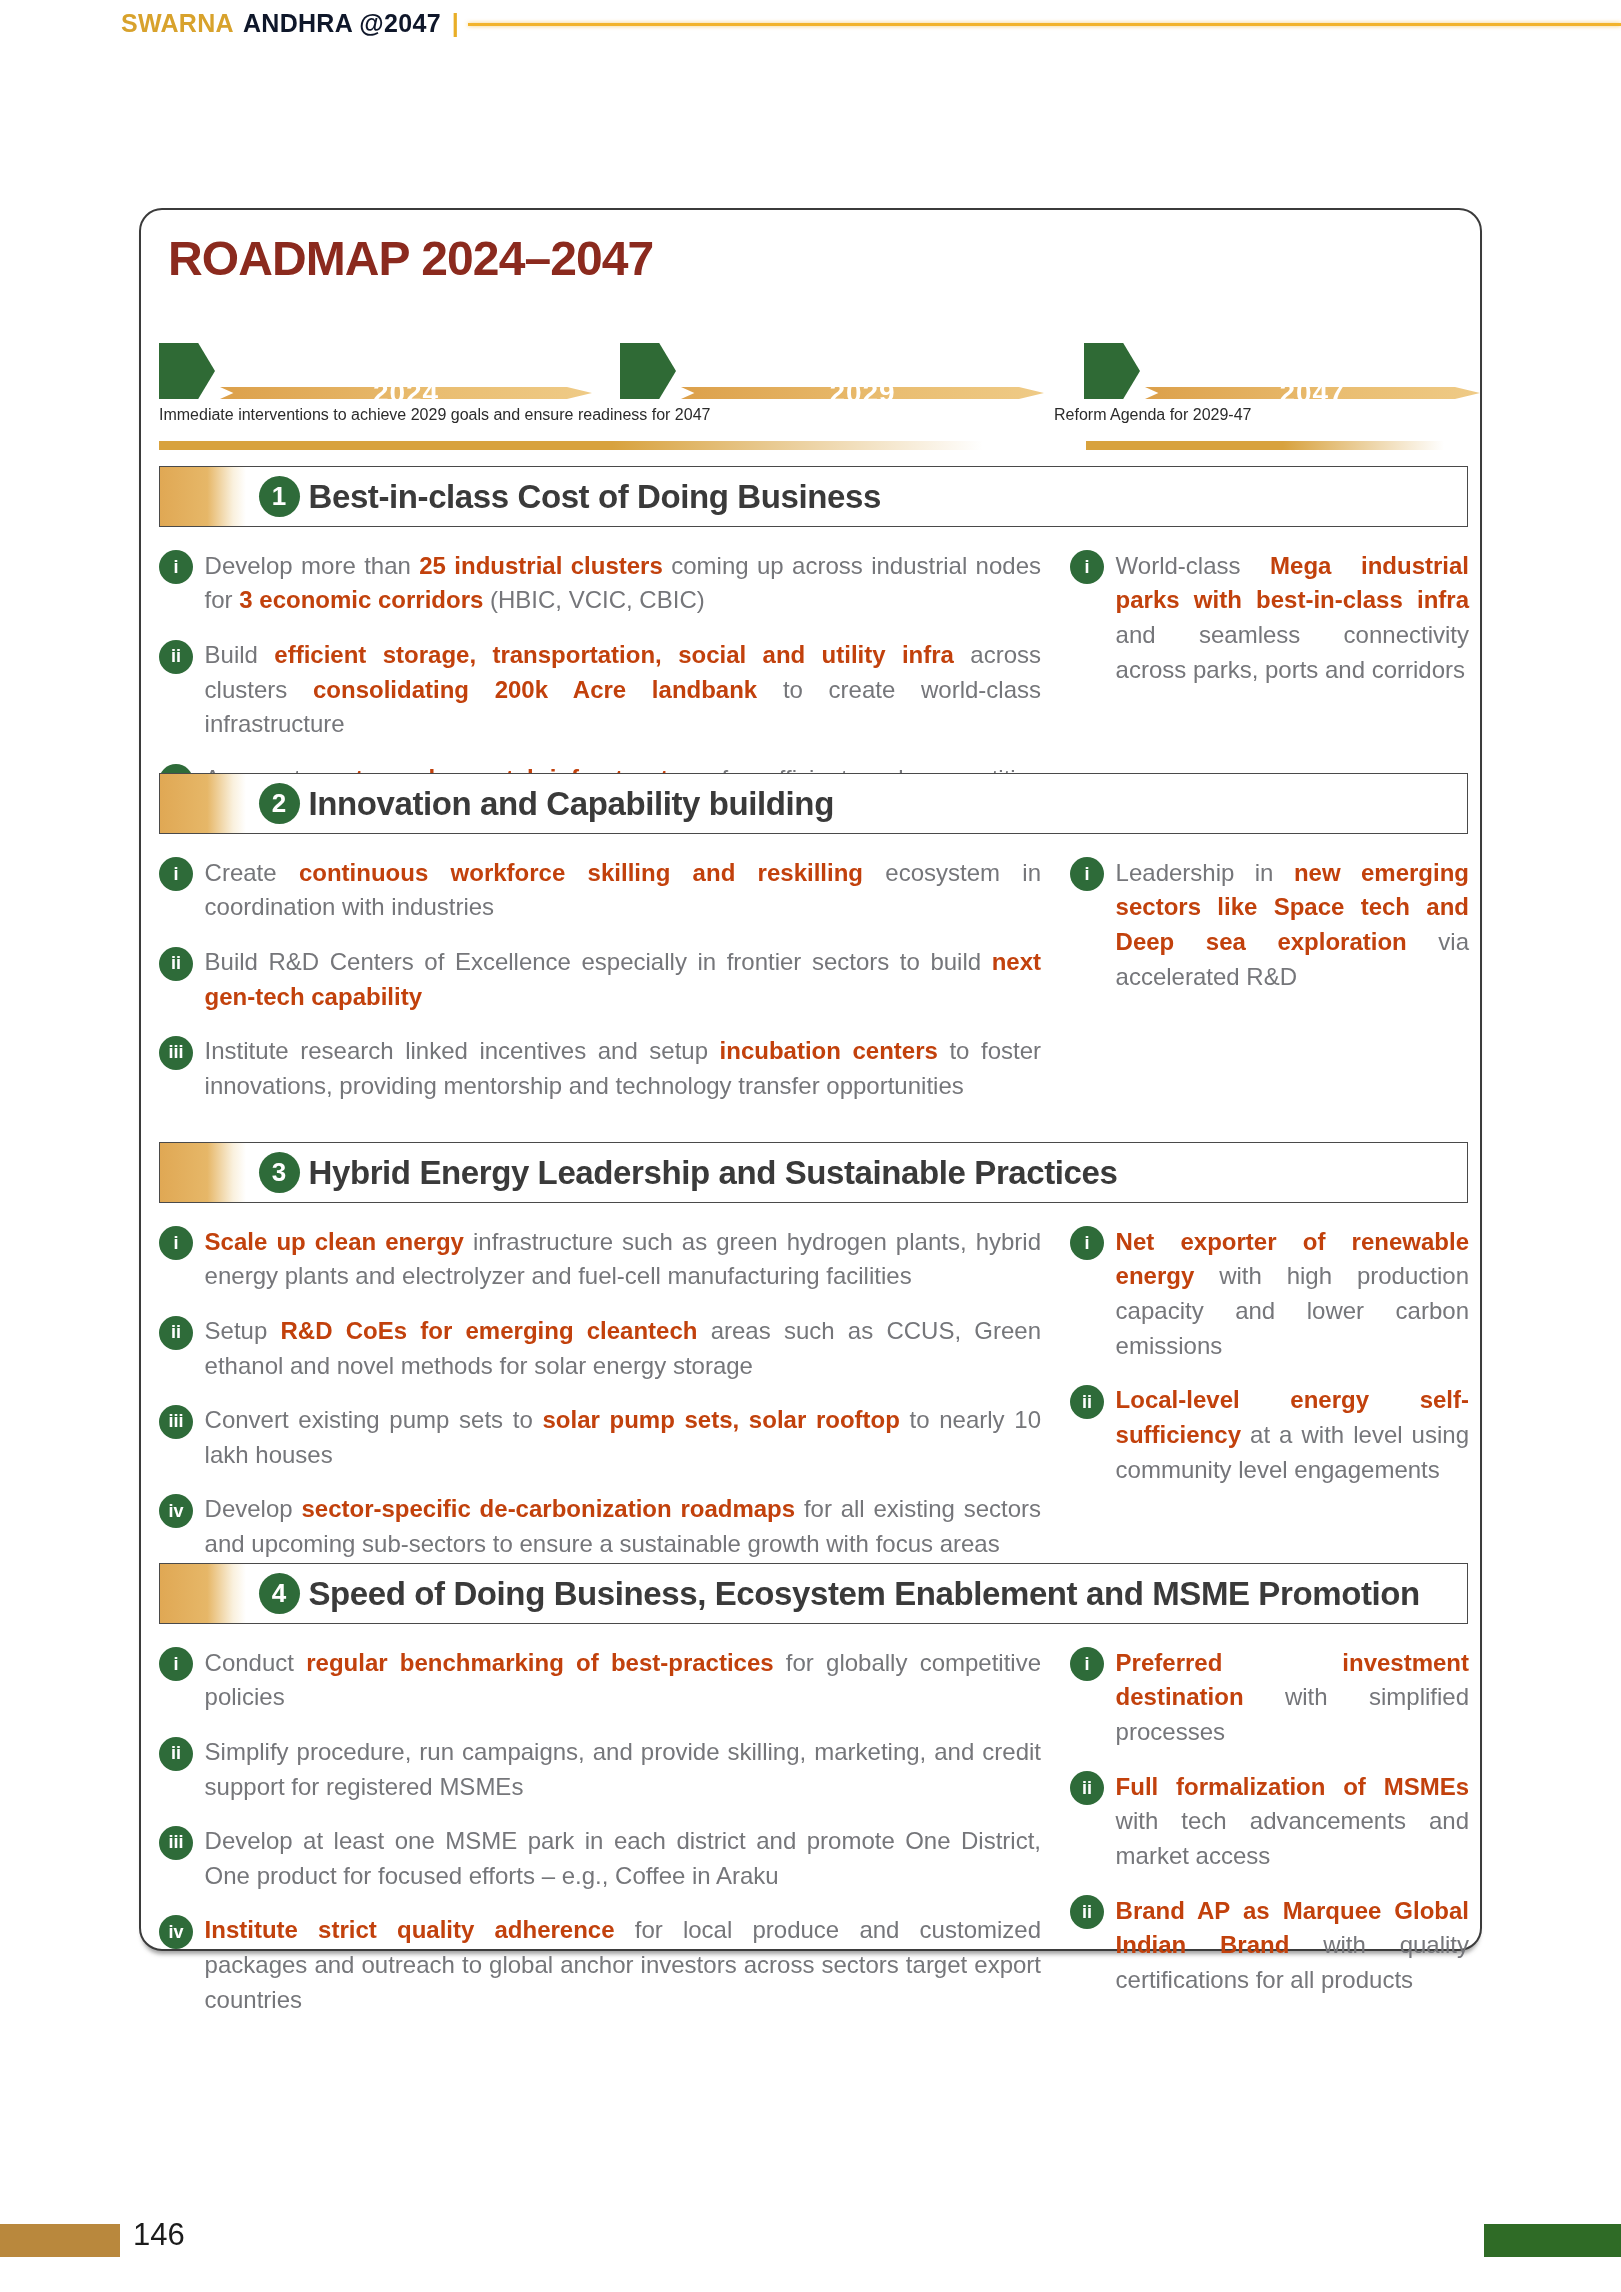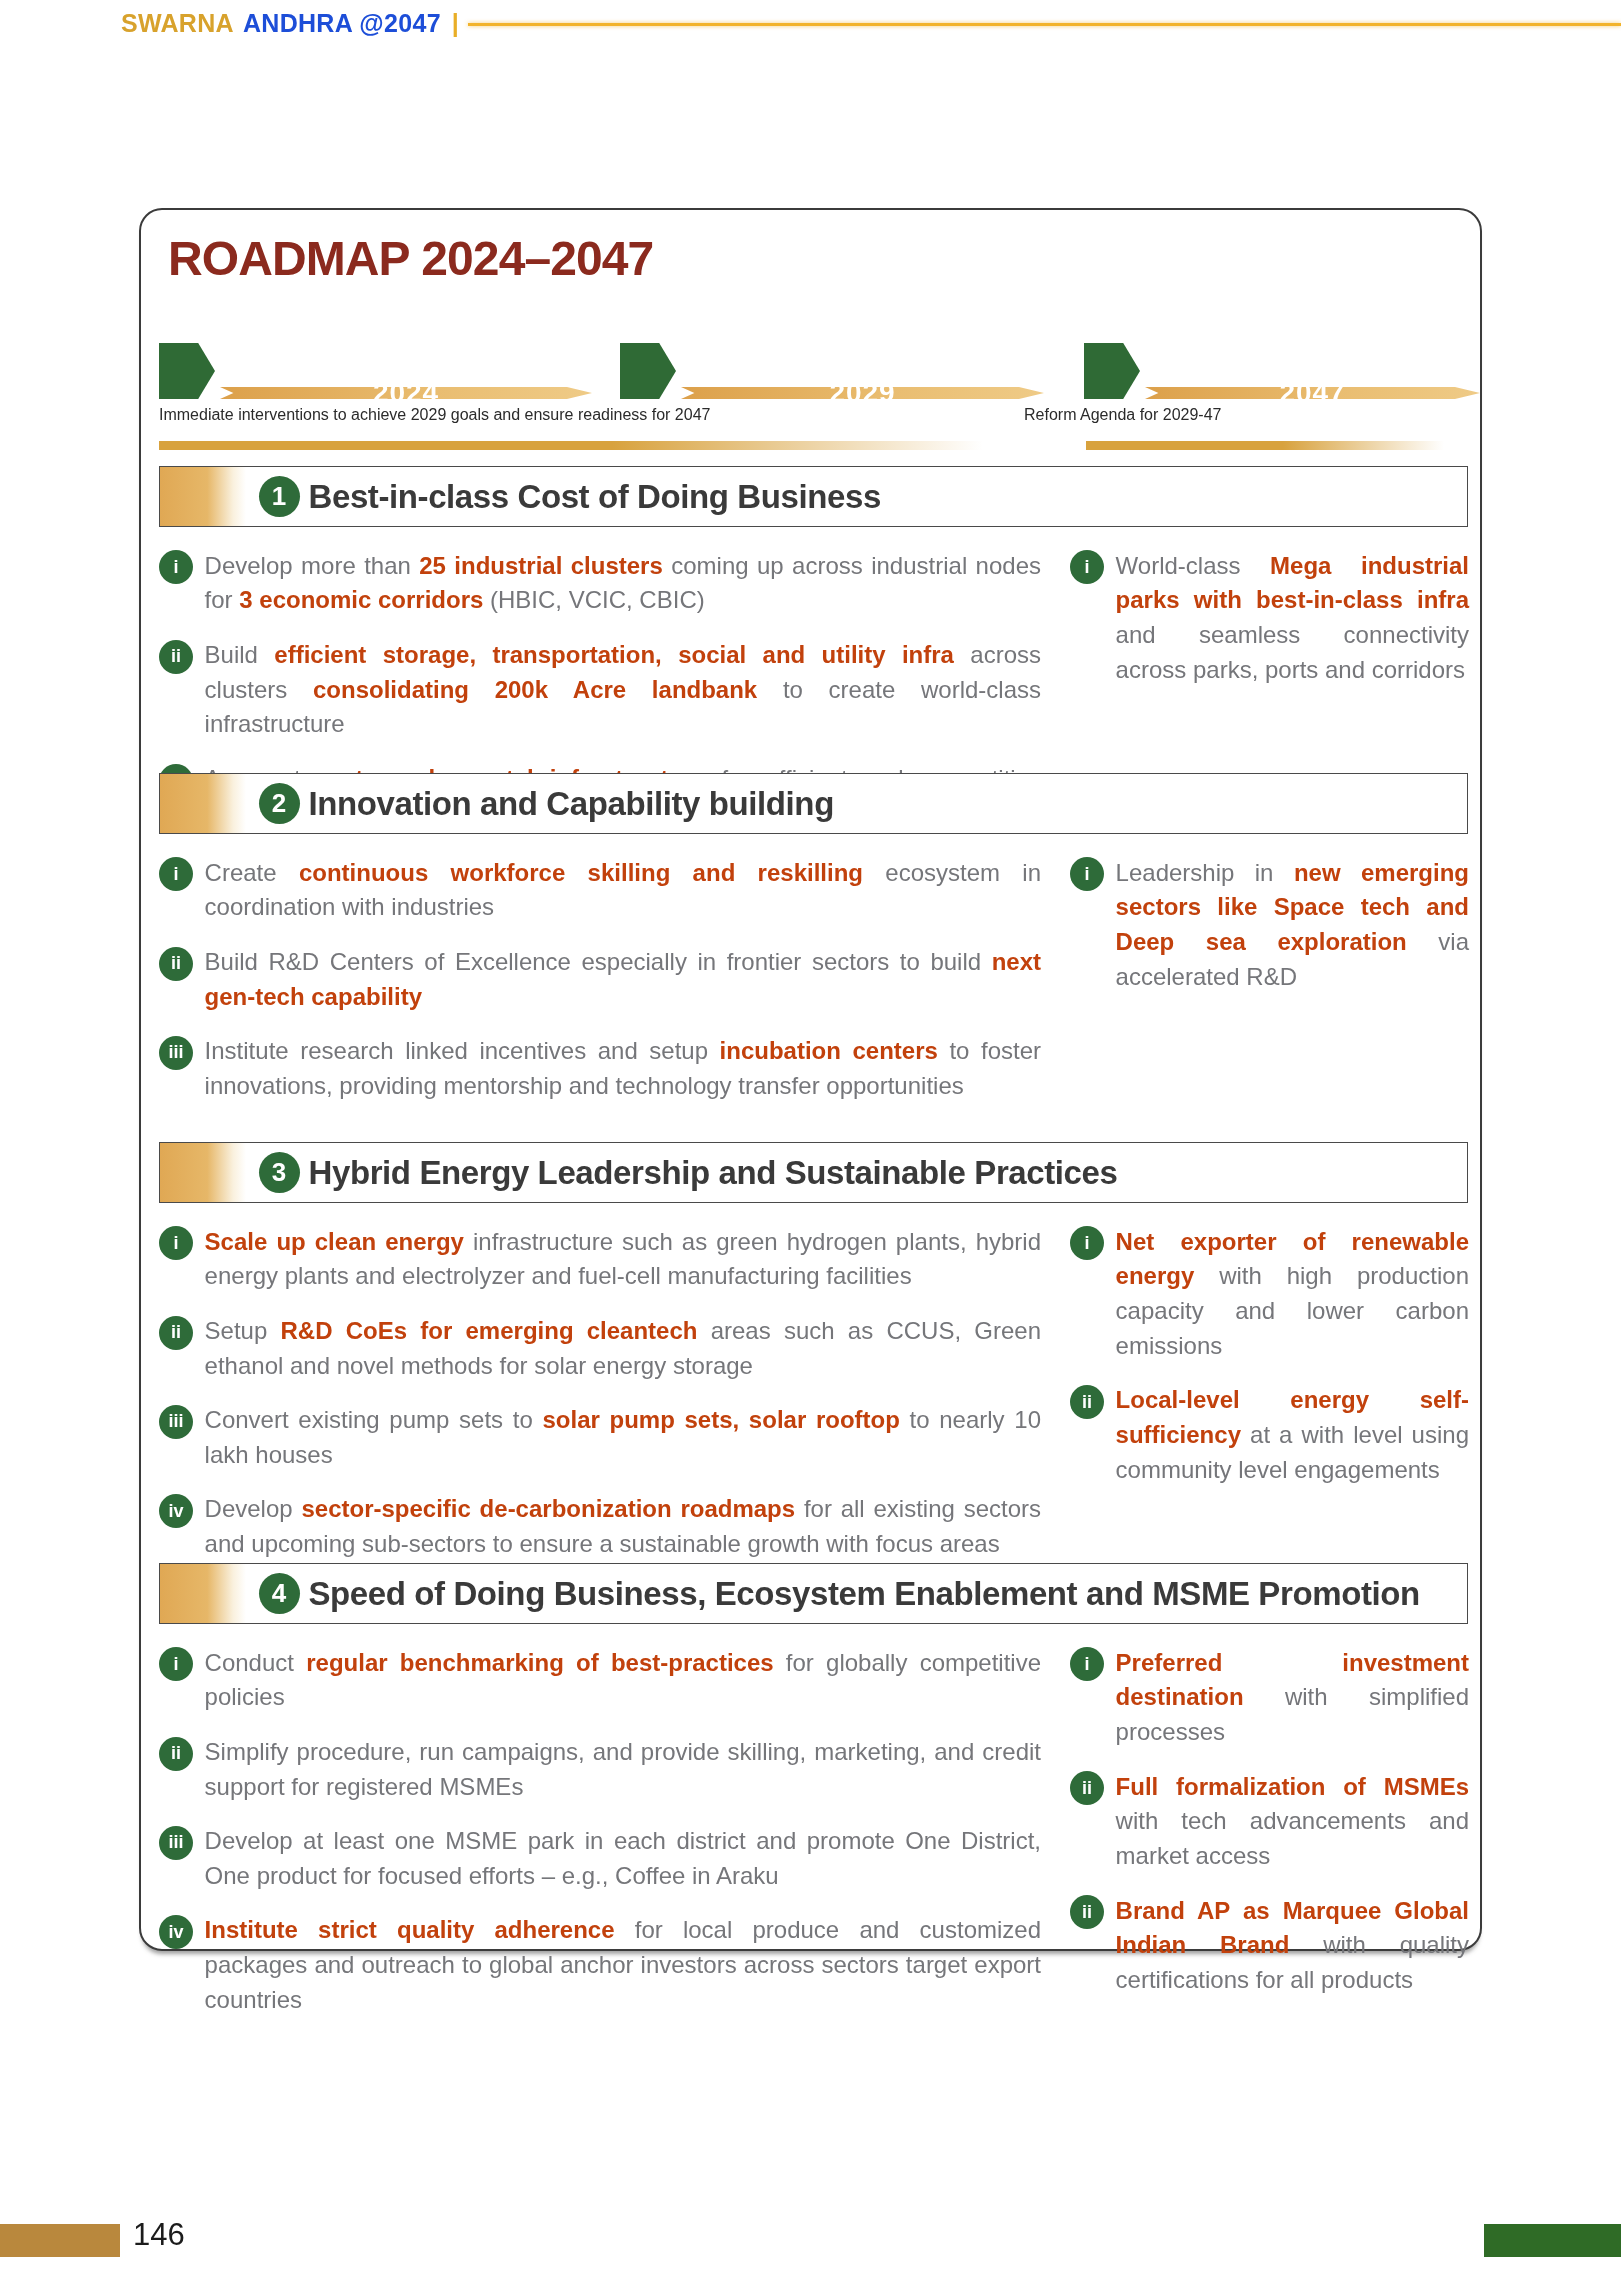--- a/index.html
+++ b/index.html
@@ -9,21 +9,21 @@
     font-family:"Liberation Sans", sans-serif;
   }
 
   
   .brand-row {
     position:absolute; left:121px; right:0; top:9px;
     display:flex; align-items:center; gap:9px;
     font-size:25px; font-weight:700; letter-spacing:0.3px;
   }
   .brand-gold  { color:#D8A22C; }
-  .brand-green { color:#1d4ed8; }
+  .brand-green { color:#0f172a; }
   .brand-sep   { color:#E9AE27; font-weight:700; margin-left:1.8px; }
   .brand-line  { flex:1; height:3.6px; background:#F2B32B; box-shadow:0 0 4.5px rgba(242,179,43,.7); margin-top:1.8px; }
 
   
   .roadmap-box {
     position:absolute; left:139px; top:208px; width:1343px; height:1743px;
     border:2.7px solid #3b3b3b; border-radius:23px; background:#fff;
     box-shadow:0 6.3px 4.5px -3.6px rgba(80,80,80,.55);
   }
   .page-title {
@@ -45,21 +45,21 @@
     position:absolute; left:61px; right:0; top:0; bottom:0;
     background:linear-gradient(100deg,#DCA04A 0%,#E9BC6F 55%,#EFCB87 100%);
     clip-path:polygon(0 0, calc(100% - 25px) 0, 100% 50%, calc(100% - 25px) 100%, 0 100%, 13.4px 50%);
     display:flex; align-items:center; justify-content:center;
     color:#fff; font-size:28px; font-weight:600; letter-spacing:0.9px;margin-top:44px;
   }
 
   
   .tl-caption { position:absolute; top:406px; font-size:16px; font-weight:400; color:#2b2b2b; }
   .cap-left  { left:159px; }
-  .cap-right { left:1024px; }
+  .cap-right { left:1054px; }
   .tl-underline {
     position:absolute; top:441px; height:9px;
     background:linear-gradient(to right,#D8A23E 55%, rgba(216,162,62,0) 100%);
   }
   .ul-left  { left:159px;  width:824px; }
   .ul-right { left:1086px; width:358px; }
 
   
   .sec { position:absolute; left:159px; width:1309px; }
   .sec-1 { top:466px; }

